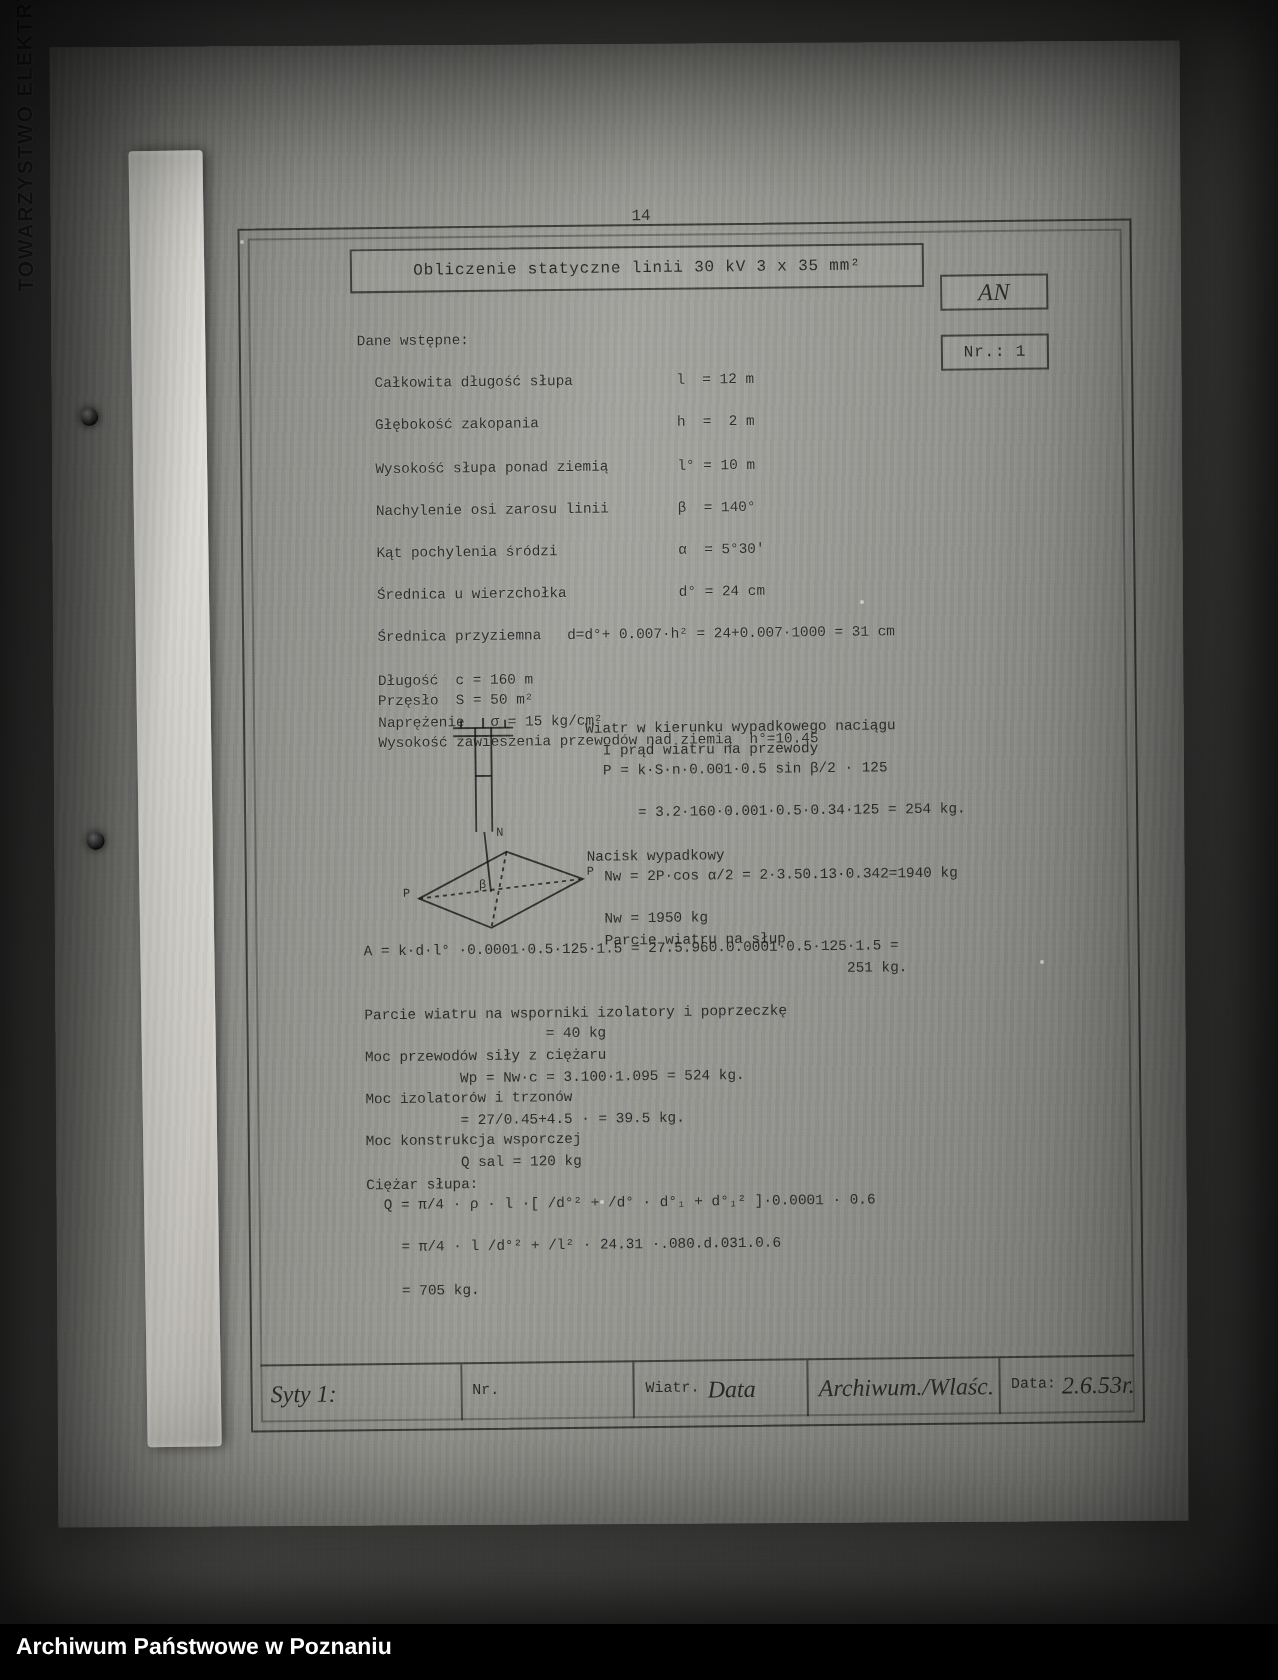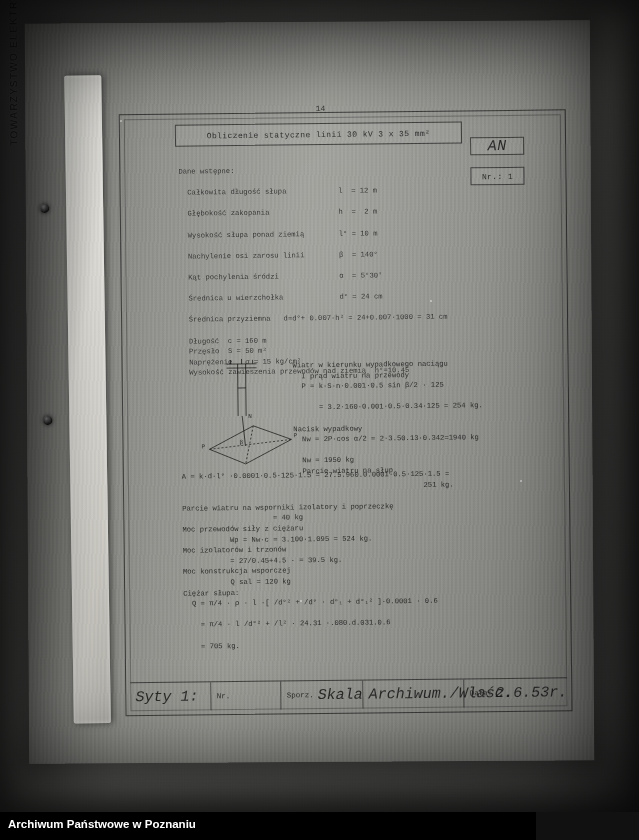--- a/index.html
+++ b/index.html
@@ -138,25 +138,25 @@
   }
   .tb-cell{
     border-right:1.2px solid rgba(25,25,25,.6);
     display:flex;align-items:center;
     padding-left:5px;
     font-family:"Liberation Mono", monospace;
     font-size:7.5px;color:rgba(20,20,20,.85);
     white-space:nowrap;
   }
   .tb-cell:last-child{border-right:none;}
-  .hand{font-family:Liberation Mono, monospace;font-style:italic;font-size:15px;}
+  .hand{font-family:Liberation Serif, serif;font-style:italic;font-size:12px;}
 
   
   #caption-bar{
-    position:absolute;left:0;bottom:0;width:536px;height:28px;
+    position:absolute;left:0;bottom:0;width:639px;height:28px;
     background:#000;
   }
   #caption-text{
     position:absolute;left:8px;top:6px;
     color:#fff;font-size:11.5px;font-weight:bold;
     font-family:"Liberation Sans", sans-serif;
   }
   .dust{position:absolute;background:rgba(255,255,255,.5);border-radius:50%;}
 </style>
 </head>
@@ -266,22 +266,22 @@
     = 705 kg.</div>
 
       <div id="titleblock">
         <div class="tb-cell" style="width:100px;">
           <span class="hand">Syty 1:</span>
         </div>
         <div class="tb-cell" style="width:85px;">
           <span>Nr.</span>
         </div>
         <div class="tb-cell" style="width:85px;">
-          <span>Sporz.</span>
-          <span class="hand" style="margin-left:4px;">Skala</span>
+          <span>Wiatr.</span>
+          <span class="hand" style="margin-left:4px;">Data</span>
         </div>
         <div class="tb-cell" style="width:95px;">
           <span class="hand">Archiwum./Wlaśc.</span>
         </div>
         <div class="tb-cell" style="flex:1;">
           <span>Data:</span>
           <span class="hand" style="margin-left:3px;">2.6.53r.</span>
         </div>
       </div>
 

